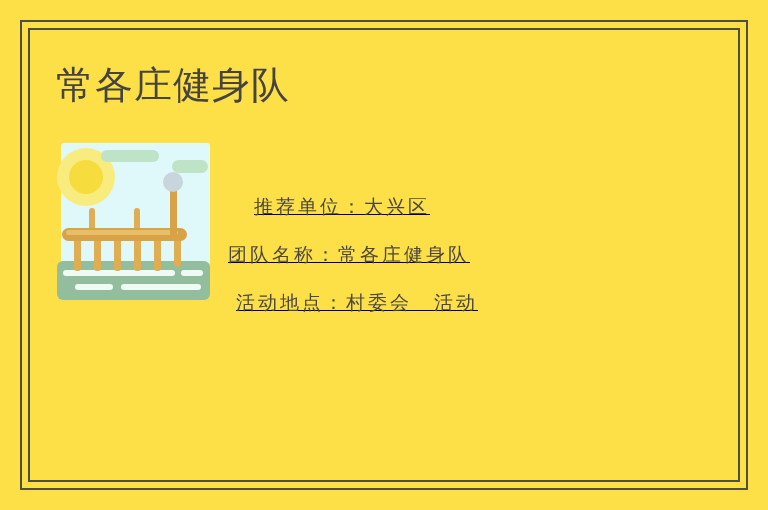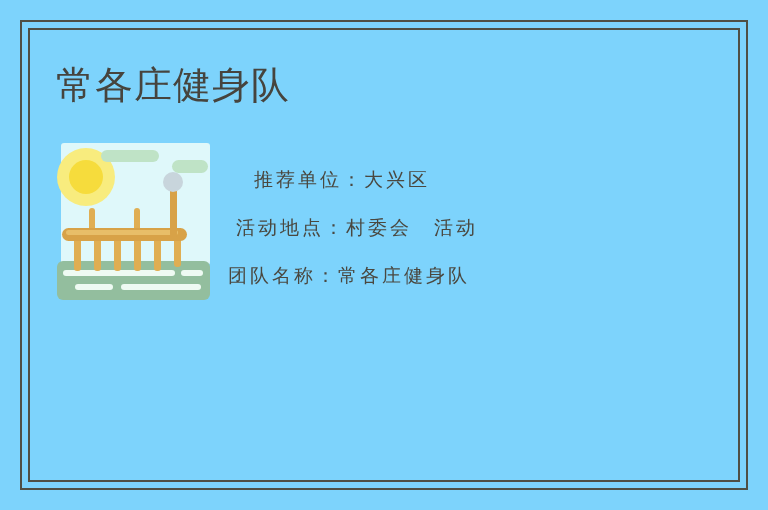--- a/index.html
+++ b/index.html
@@ -13,21 +13,21 @@
     font-family: "DejaVu Sans", sans-serif;
     overflow: hidden;
   }
 
   #card {
     position: absolute;
     left: 0;
     top: 0;
     width: 768px;
     height: 510px;
-    background: #7dd3fc;
+    background: #fde047;
   }
 
   
   #frame-outer {
     position: absolute;
     left: 20px;
     top: 20px;
     width: 728px;
     height: 470px;
     border: 2px solid #4F4F44;
@@ -185,22 +185,23 @@
     width: 20px;
     height: 20px;
     border-radius: 50%;
     background: #C8D5DC;
   }
 
   
   #details {
     position: absolute;
     left: 228px;
-    top: 155px;
+    top: 182px;
     width: 420px;
+    text-decoration: underline;
   }
   .detail-line {
     font-family: "DejaVu Sans", sans-serif;
     font-size: 19px;
     line-height: 48px;
     letter-spacing: 3px;
     color: #4A4840;
     white-space: nowrap;
   }
   #detail-line-1 { padding-left: 26px; }
@@ -242,17 +243,17 @@
 
     <div id="rail"></div>
     <div id="rail-hi"></div>
 
     <div id="tall-pole"></div>
     <div id="pole-ball"></div>
   </div>
 
   <div id="details">
     <div class="detail-line" id="detail-line-1">推荐单位：大兴区</div>
+    <div class="detail-line" id="detail-line-2">团队名称：常各庄健身队</div>
     <div class="detail-line" id="detail-line-3">活动地点：村委会　活动</div>
-    <div class="detail-line" id="detail-line-2">团队名称：常各庄健身队</div>
   </div>
 
 </div>
 
 </body></html>

